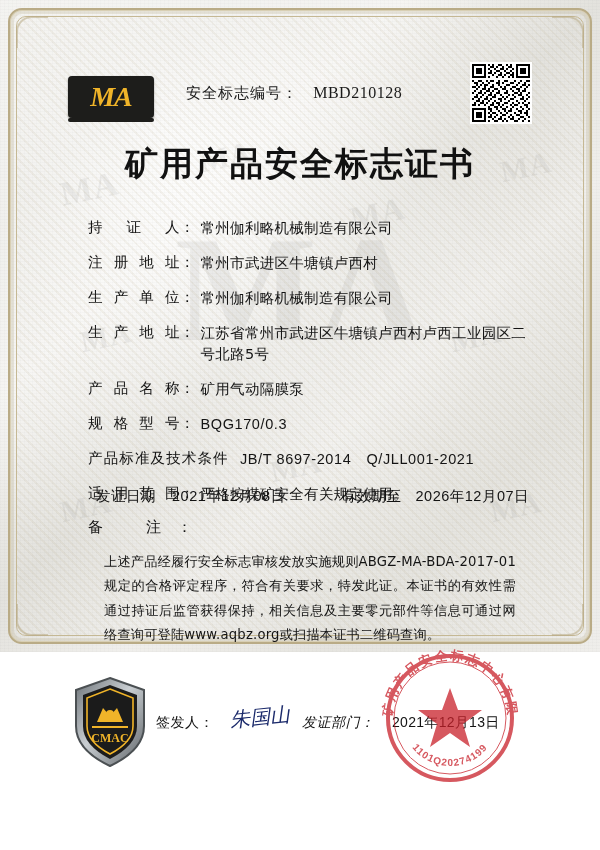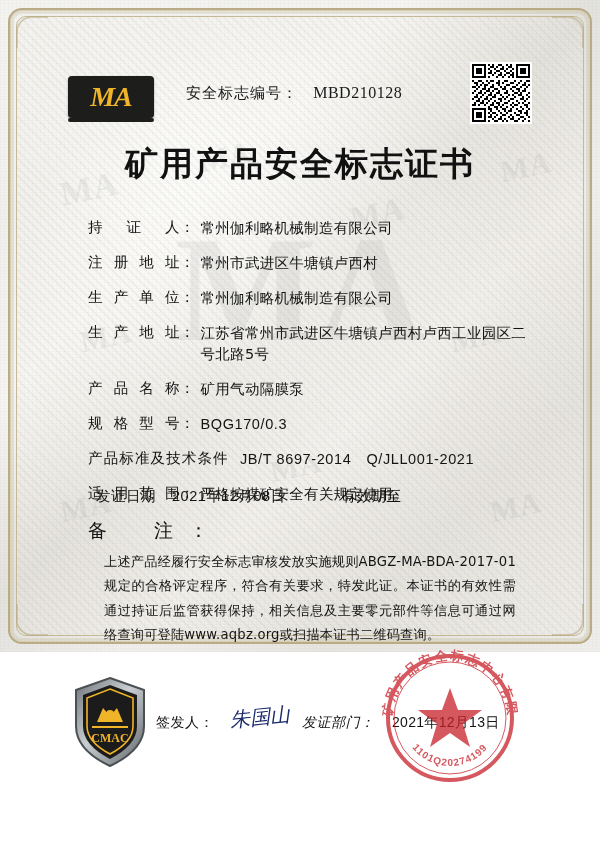--- a/index.html
+++ b/index.html
@@ -120,21 +120,21 @@
   .dateline{
     position:absolute;left:96px;top:487px;right:70px;
     font-size:14.5px;color:#141414;display:flex;align-items:center;
   }
   .dateline .d-lbl{font-family:"DejaVu Sans","Liberation Sans",sans-serif;letter-spacing:.5px;}
   .dateline .d-val{margin-left:16px;letter-spacing:.5px;}
   .dateline .d-lbl2{margin-left:56px;font-family:"DejaVu Sans","Liberation Sans",sans-serif;letter-spacing:.5px;}
   .dateline .d-val2{margin-left:14px;letter-spacing:.5px;}
 
   .remark{
-    position:absolute;left:88px;top:518px;font-size:19px;color:#141414;
+    position:absolute;left:88px;top:518px;font-size:15px;color:#141414;
   }
   .remark .lbl{letter-spacing:14px;}
   .remark .colon{margin-left:2px;}
 
   .para{
     position:absolute;left:104px;right:84px;top:550px;
     font-size:13.2px;line-height:1.85;color:#141414;text-align:justify;
     font-family:"DejaVu Sans","Liberation Sans",sans-serif;
     letter-spacing:.2px;
   }
@@ -473,20 +473,21 @@
         <span class="lbl">适用范围</span>
         <span class="colon">：</span>
         <span class="val">严格按煤矿安全有关规定使用。</span>
       </div>
     </div>
 
     <div class="dateline">
       <span class="d-lbl">发证日期</span>
       <span class="d-val">2021年12月08日</span>
       <span class="d-lbl2">有效期至</span>
+      <span class="d-val2">2026年12月07日</span>
     </div>
 
     <div class="remark">
       <span class="lbl">备　注</span><span class="colon">：</span>
       <span></span>
     </div>
 
     <div class="para">上述产品经履行安全标志审核发放实施规则ABGZ-MA-BDA-2017-01规定的合格评定程序，符合有关要求，特发此证。本证书的有效性需通过持证后监管获得保持，相关信息及主要零元部件等信息可通过网络查询可登陆www.aqbz.org或扫描本证书二维码查询。</div>
 
     <div class="cmac">

